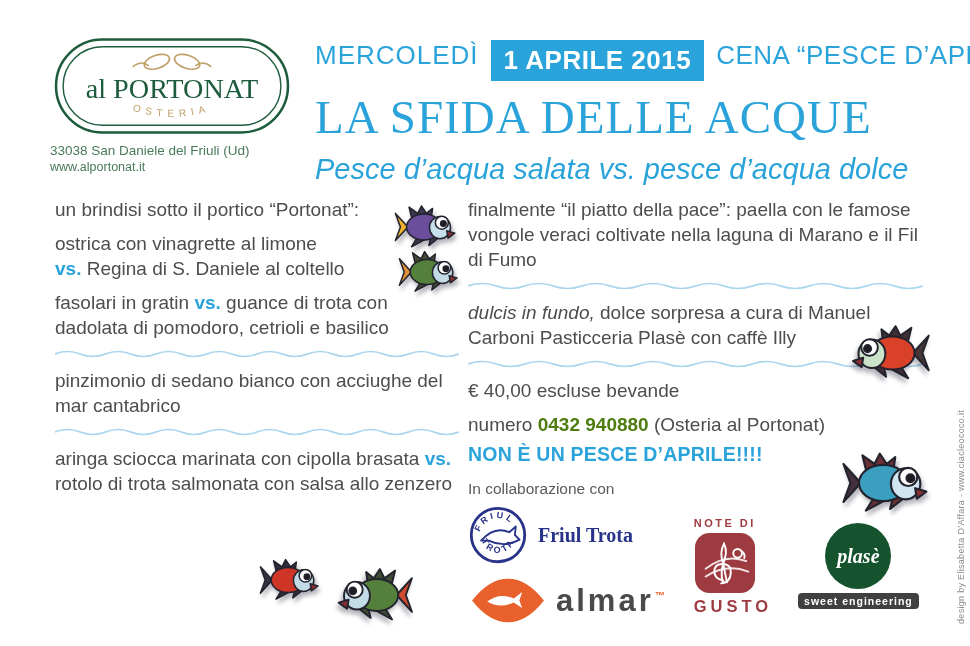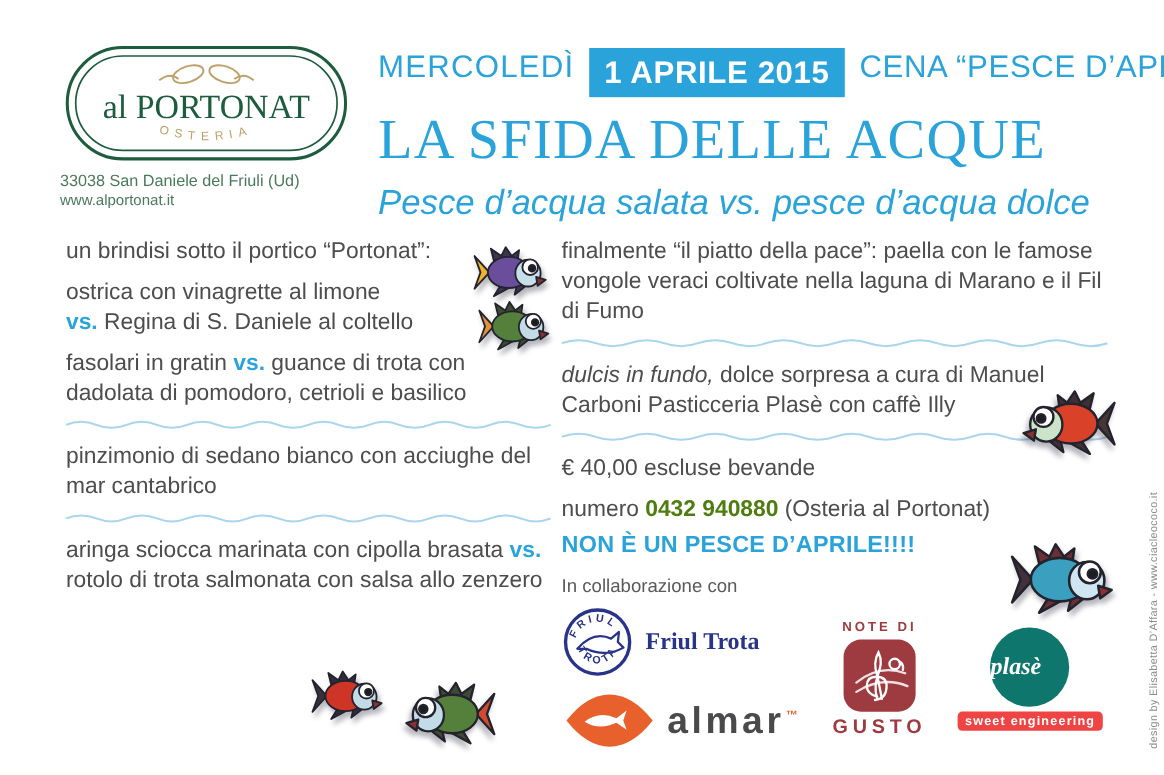--- a/index.html
+++ b/index.html
@@ -45,30 +45,30 @@
   
   .partners{display:flex;align-items:center;gap:26px;margin-top:7px}
   .partner-stack{display:flex;flex-direction:column;gap:9px}
   .friul{display:flex;align-items:center;gap:10px}
   .stamp{width:60px;height:60px}
   .friul-name{font-family:"Liberation Serif",serif;font-weight:bold;font-size:20px;color:var(--navy)}
   .almar{display:flex;align-items:center;gap:8px}
   .lips{width:80px;height:53px}
   .almar-name{font-size:31px;font-weight:bold;color:#4a4a4c;letter-spacing:3px}
   .tm{color:var(--orange);font-size:10px;vertical-align:super;margin-left:1px}
-  .gusto{display:flex;flex-direction:column;align-items:center}
+  .gusto{display:flex;flex-direction:column;}
   .gusto-top{font-size:11px;font-weight:bold;letter-spacing:2.5px;color:var(--dark-red)}
   .gusto-sq{width:62px;height:62px;margin:3px 0}
   .gusto-bottom{font-size:16.5px;font-weight:bold;letter-spacing:4px;color:var(--dark-red)}
   .plase{display:flex;flex-direction:column;align-items:center}
-  .plase-circle{width:66px;height:66px;border-radius:50%;background:#0f766e;display:flex;
-                align-items:center;}
+  .plase-circle{width:66px;height:66px;border-radius:50%;background:#14532d;display:flex;
+                align-items:center;justify-content:center}
   .plase-circle span{color:#fff;font-family:"Liberation Serif",serif;font-style:italic;
                      font-weight:bold;font-size:20px}
-  .plase-sub{margin-top:4px;background:#ef4444;color:#fff;font-weight:bold;font-size:10.5px;
+  .plase-sub{margin-top:4px;background:#404040;color:#fff;font-weight:bold;font-size:10.5px;
              letter-spacing:1px;padding:2px 6px;border-radius:4px;white-space:nowrap}
 
   
   .fish{position:absolute}
   .fish svg{width:100%;height:100%;filter:drop-shadow(2px 4px 2px rgba(40,40,60,.35))}
   .fish .flip{transform:scaleX(-1)}
   .f1{left:393px;top:202px;width:68px;height:50px;--body:#6b4e9b;--tail:#f2b32c;--fin:#3c3550;--head:#c7dfeb}
   .f2{left:397px;top:248px;width:66px;height:48px;--body:#55803c;--tail:#e0923a;--fin:#3f4a33;--head:#c2dbe6}
   .f3{left:842px;top:323px;width:93px;height:60px;--body:#d94129;--tail:#463636;--fin:#402f35;--head:#cbe3c8}
   .f4{left:840px;top:448px;width:95px;height:70px;--body:#3b9fc0;--tail:#44303d;--fin:#6b2f35;--head:#cfe6f2}

